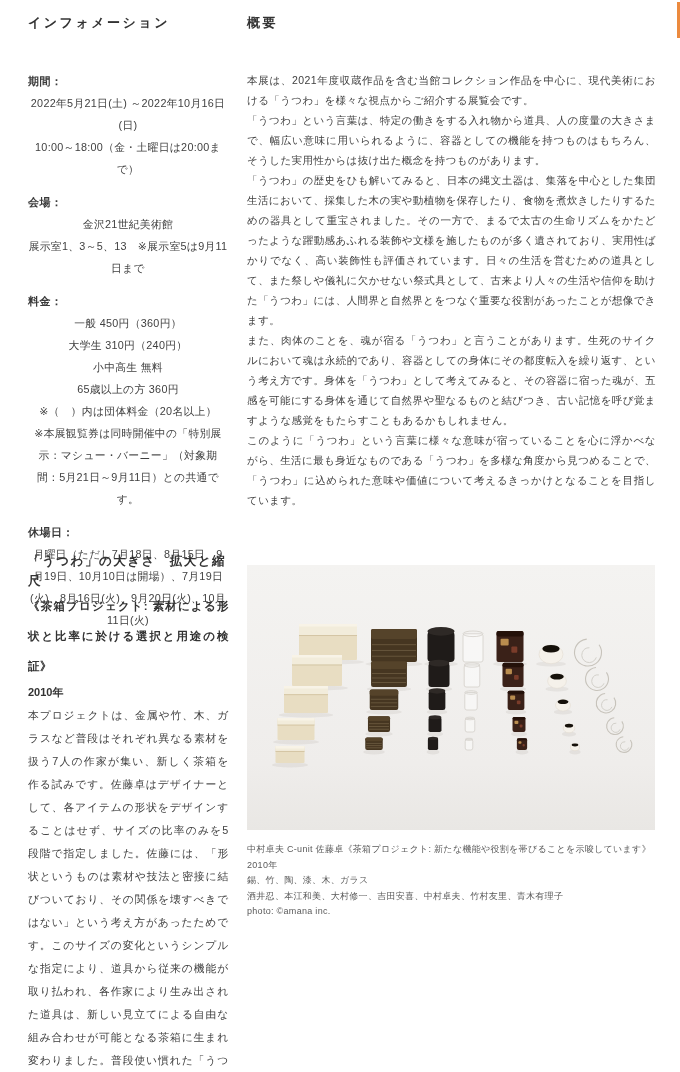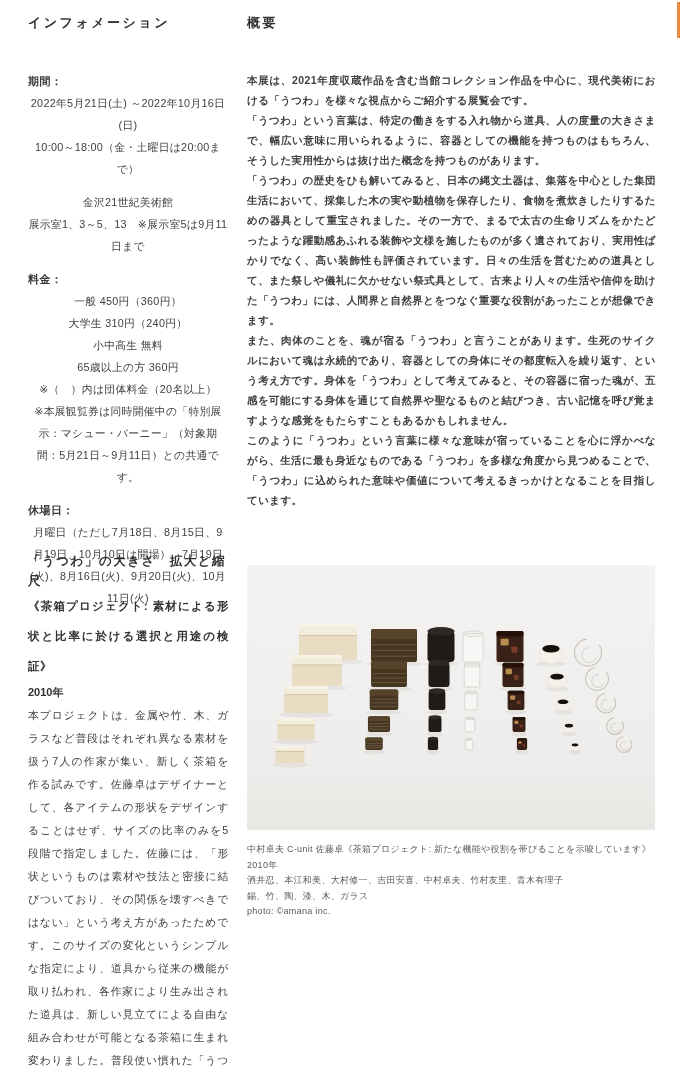--- a/index.html
+++ b/index.html
@@ -14,21 +14,21 @@
     margin:0;line-height:18px;
   }
   
   .col-left{position:absolute;left:28px;top:14px;width:200px;}
   .info-groups{margin-top:38px;}
   .info-group{margin-bottom:11px;}
   .info-label{font-weight:700;font-size:11px;line-height:22px;letter-spacing:0.5px;color:#3a3a3a;}
   .info-line{font-size:10.8px;line-height:22px;letter-spacing:0.3px;color:#404040;text-align:center;}
   
   .col-right{position:absolute;left:247px;top:14px;width:409px;}
-  .overview-paragraphs{margin-top:38px;font-weight:bold;}
+  .overview-paragraphs{margin-top:38px;}
   .para{
     font-size:10.5px;line-height:20px;letter-spacing:0.4px;margin:0;
     text-align:justify;color:#404040;
   }
   
   .work-section{position:absolute;left:28px;top:551px;width:201px;}
   .work-title{font-size:12.5px;font-weight:700;letter-spacing:1.5px;line-height:20px;color:#333;}
   .work-artist{font-size:11.5px;font-weight:700;line-height:24px;letter-spacing:0.6px;color:#333;}
   .work-name{font-size:11.5px;font-weight:700;line-height:30px;letter-spacing:0.6px;color:#333;text-align:justify;}
   .work-year{font-size:11px;font-weight:700;line-height:23px;color:#333;}
@@ -54,20 +54,21 @@
 
       <div class="info-group">
         <div class="info-label">期間：</div>
         <div class="info-lines">
           <div class="info-line">2022年5月21日(土) ～2022年10月16日(日)</div>
           <div class="info-line">10:00～18:00（金・土曜日は20:00まで）</div>
         </div>
       </div>
 
       <div class="info-group">
+        <div class="info-label">会場：</div>
         <div class="info-lines">
           <div class="info-line">金沢21世紀美術館</div>
           <div class="info-line">展示室1、3～5、13　※展示室5は9月11日まで</div>
         </div>
       </div>
 
       <div class="info-group">
         <div class="info-label">料金：</div>
         <div class="info-lines">
           <div class="info-line">一般 450円（360円）</div>
@@ -265,18 +266,18 @@
         <circle cx="377" cy="179.519" r="7.829999999999999" fill="none" stroke="#c7c3bb" stroke-width="1.1" stroke-dasharray="40.715999999999994 9.395999999999999" transform="rotate(-35 377 179.519)"></circle>
         <circle cx="378.1745" cy="180.6935" r="4.3065" fill="none" stroke="#cfccc5" stroke-width="0.8" stroke-dasharray="18.791999999999998 7.829999999999999" transform="rotate(20 377 179.519)"></circle>
       </g>
     </svg>
 </figure>
 
 <div class="caption">
 
     <div class="caption-line">中村卓夫 C-unit 佐藤卓《茶箱プロジェクト: 新たな機能や役割を帯びることを示唆しています》2010年</div>
 
+    <div class="caption-line">錫、竹、陶、漆、木、ガラス</div>
+
     <div class="caption-line">酒井忍、本江和美、大村修一、吉田安喜、中村卓夫、竹村友里、青木有理子</div>
-
-    <div class="caption-line">錫、竹、陶、漆、木、ガラス</div>
 
     <div class="caption-line">photo: ©amana inc.</div>
   </div>
 
 </body></html>

